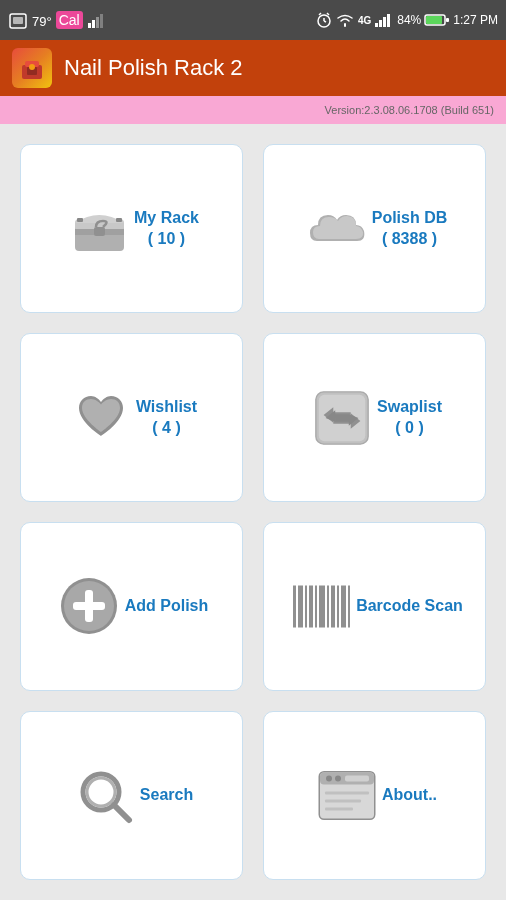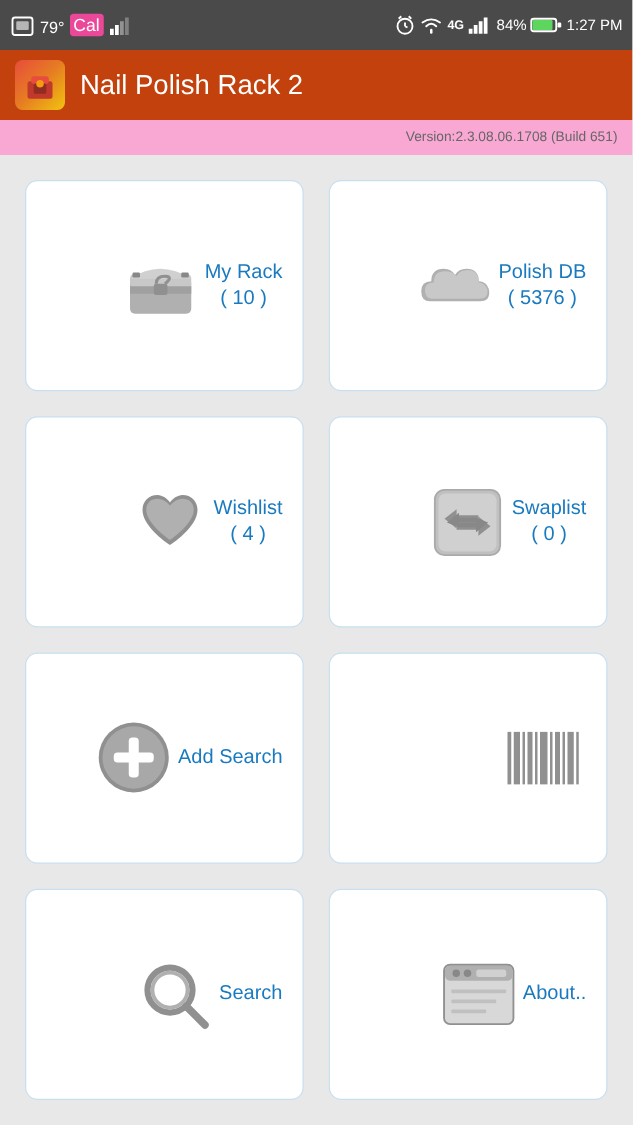--- a/index.html
+++ b/index.html
@@ -78,24 +78,25 @@
       height: calc(900px - 40px - 56px - 28px);
     }
 
     
     .menu-card {
       background: white;
       border-radius: 10px;
       border: 1.5px solid #c8dff0;
       display: flex;
       align-items: center;
-      justify-content: flex-end;
+      justify-content: center;
       padding: 16px;
       cursor: pointer;
       flex-direction: row;
+      font-weight: bold;
     }
 
     .card-icon {
       width: 70px;
       height: 70px;
       display: flex;
       align-items: center;
       justify-content: center;
       flex-shrink: 0;
     }
@@ -222,21 +223,21 @@
     <span class="card-label">My Rack<br><span>( 10 )</span></span>
   </div>
 
   <div class="menu-card">
     <div class="card-icon cloud-icon">
       <svg width="70" height="55" viewBox="0 0 70 55">
         <path d="M15,40 Q8,40 8,32 Q8,24 16,24 Q16,14 26,14 Q32,14 35,19 Q38,14 44,14 Q54,14 54,24 Q60,24 62,30 Q64,40 55,40 Z" fill="#b0b0b0"></path>
         <path d="M17,38 Q11,38 11,31 Q11,25 18,25 Q18,16 27,16 Q33,16 36,20 Q39,15 45,15 Q54,15 54,25 Q59,25 61,31 Q62,38 54,38 Z" fill="#c8c8c8"></path>
       </svg>
     </div>
-    <span class="card-label">Polish DB<br><span>( 5376 )</span></span>
+    <span class="card-label">Polish DB<br><span>( 8388 )</span></span>
   </div>
 
   <div class="menu-card">
     <div class="card-icon heart-icon">
       <svg width="60" height="60" viewBox="0 0 60 60">
         <path d="M30,48 C30,48 8,34 8,20 C8,13 13,8 20,8 C24,8 28,11 30,14 C32,11 36,8 40,8 C47,8 52,13 52,20 C52,34 30,48 30,48 Z" fill="#909090"></path>
         <path d="M30,44 C30,44 11,31 11,20 C11,14 15,11 20,11 C24,11 28,14 30,16.5 C32,14 36,11 40,11 C45,11 49,14 49,20 C49,31 30,44 30,44 Z" fill="#b0b0b0"></path>
       </svg>
     </div>
     <span class="card-label">Wishlist<br><span>( 4 )</span></span>
@@ -262,40 +263,41 @@
 
   <div class="menu-card">
     <div class="card-icon plus-icon">
       <svg width="65" height="65" viewBox="0 0 65 65">
         <circle cx="32" cy="32" r="28" fill="#909090"></circle>
         <circle cx="32" cy="32" r="25" fill="#a8a8a8"></circle>
         <rect x="28" y="16" width="8" height="32" rx="3" fill="white"></rect>
         <rect x="16" y="28" width="32" height="8" rx="3" fill="white"></rect>
       </svg>
     </div>
-    <span class="card-label">Add Search</span>
+    <span class="card-label">Add Polish</span>
   </div>
 
   <div class="menu-card">
     <div class="card-icon barcode-icon">
       <svg width="65" height="50" viewBox="0 0 65 50">
 
         <rect x="4" y="4" width="3" height="42" fill="#909090"></rect>
         <rect x="9" y="4" width="5" height="42" fill="#909090"></rect>
         <rect x="16" y="4" width="2" height="42" fill="#909090"></rect>
         <rect x="20" y="4" width="4" height="42" fill="#909090"></rect>
         <rect x="26" y="4" width="2" height="42" fill="#909090"></rect>
         <rect x="30" y="4" width="6" height="42" fill="#909090"></rect>
         <rect x="38" y="4" width="2" height="42" fill="#909090"></rect>
         <rect x="42" y="4" width="4" height="42" fill="#909090"></rect>
         <rect x="48" y="4" width="2" height="42" fill="#909090"></rect>
         <rect x="52" y="4" width="5" height="42" fill="#909090"></rect>
         <rect x="59" y="4" width="2" height="42" fill="#909090"></rect>
       </svg>
     </div>
+    <span class="card-label">Barcode Scan</span>
   </div>
 
   <div class="menu-card">
     <div class="card-icon search-icon-wrap">
       <svg width="60" height="60" viewBox="0 0 60 60">
         <circle cx="26" cy="26" r="18" fill="none" stroke="#909090" stroke-width="5"></circle>
         <circle cx="26" cy="26" r="14" fill="none" stroke="#b0b0b0" stroke-width="3"></circle>
         <line x1="39" y1="39" x2="54" y2="54" stroke="#909090" stroke-width="6" stroke-linecap="round"></line>
       </svg>
     </div>

